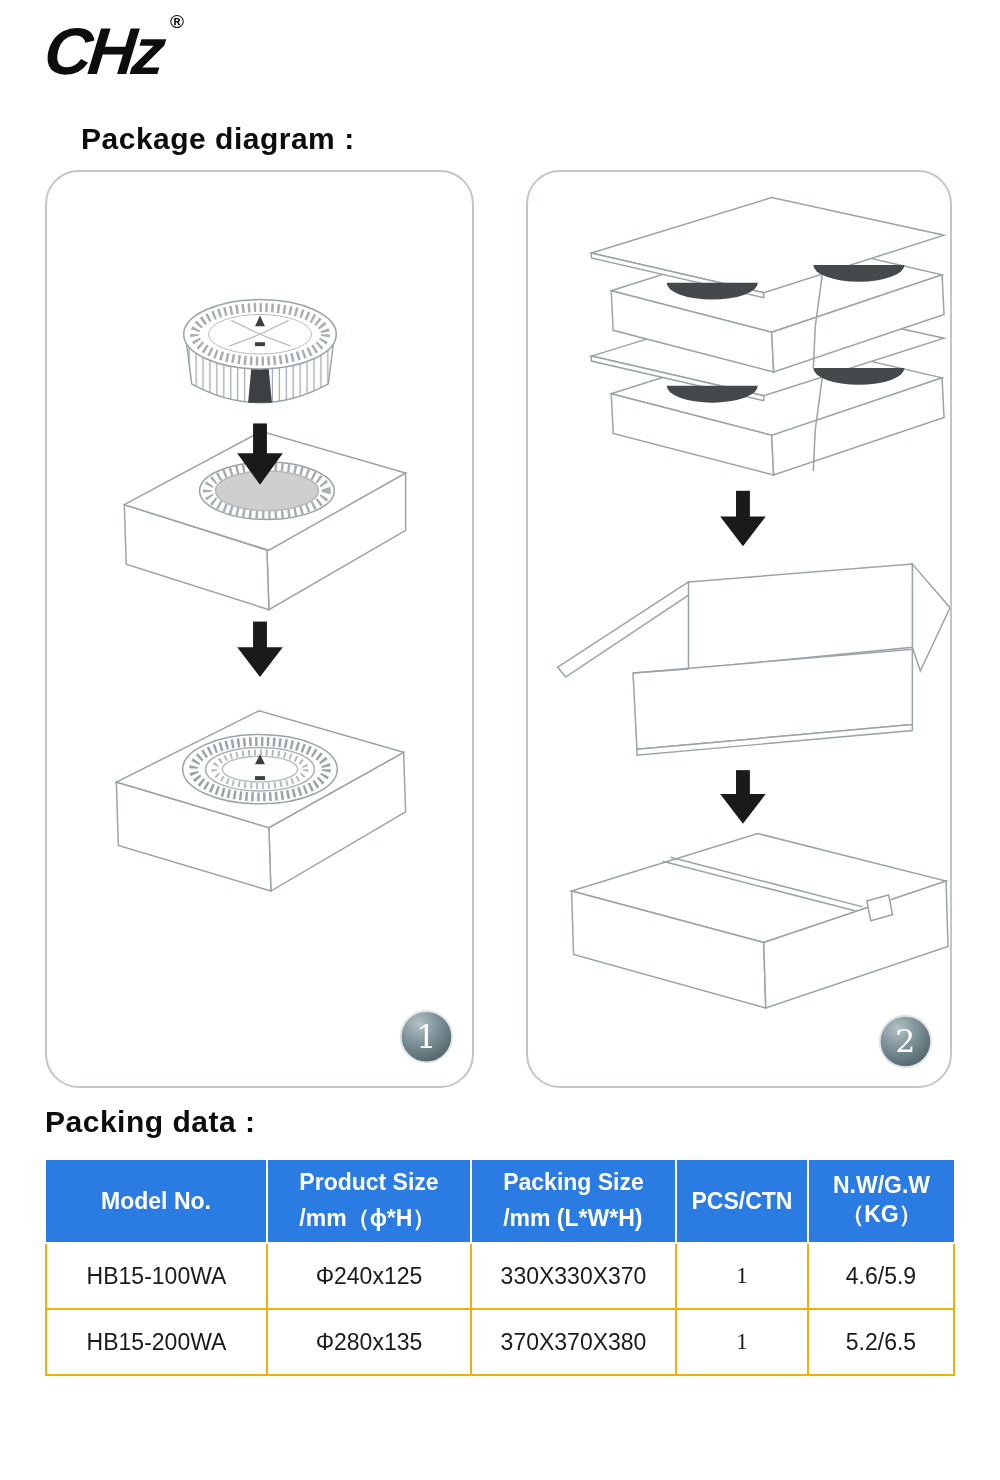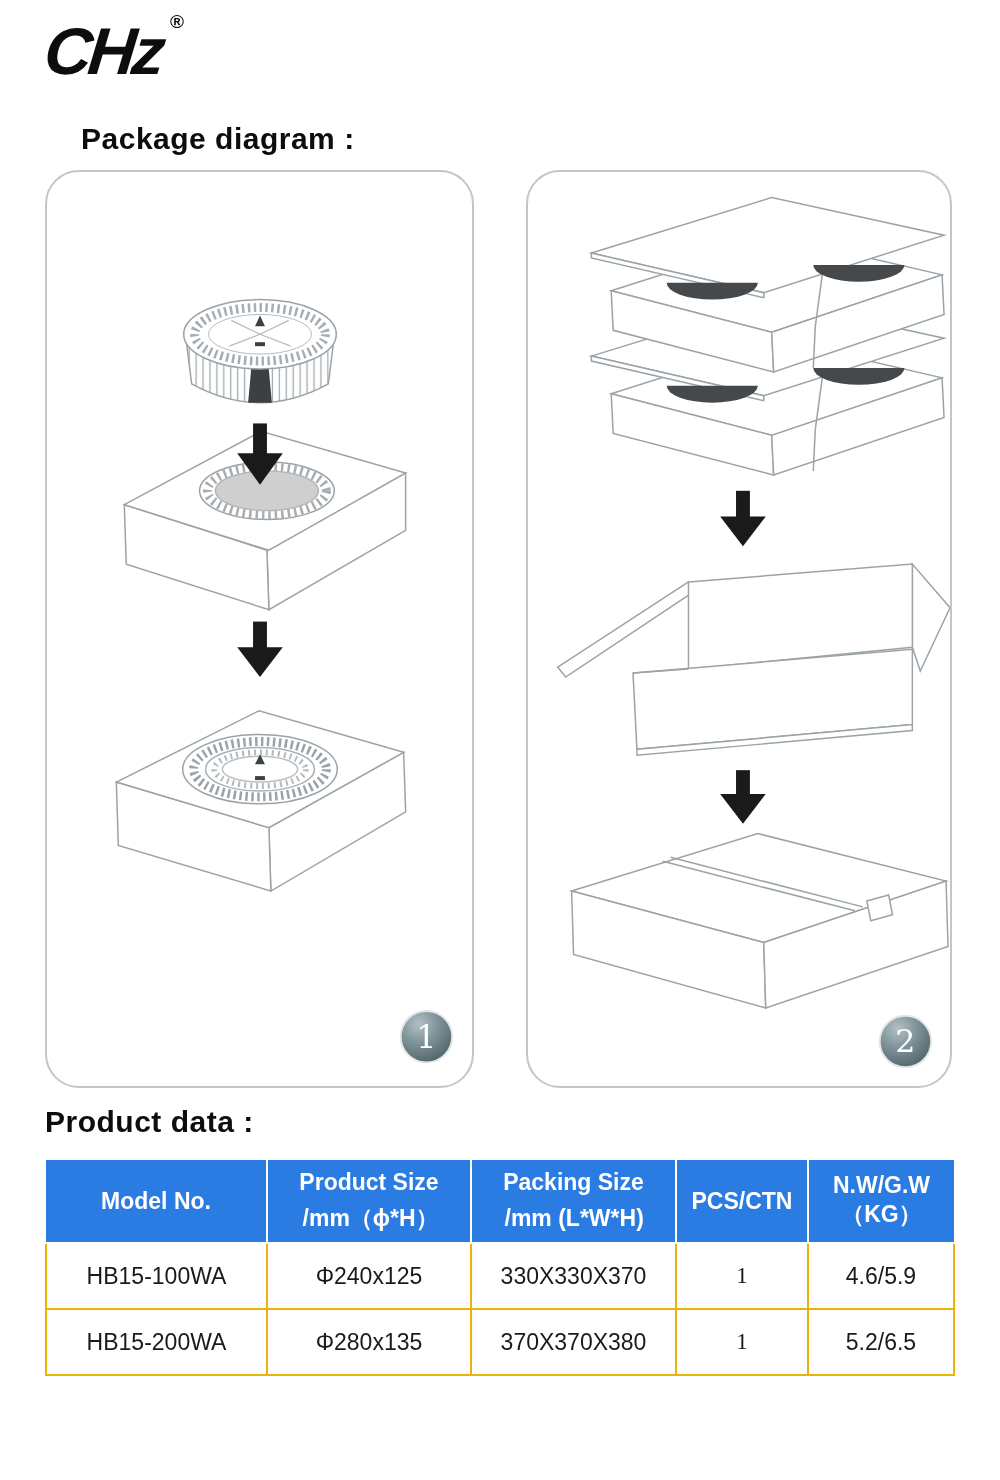--- a/index.html
+++ b/index.html
@@ -22,21 +22,21 @@
   .panel svg{display:block;width:100%;height:100%;}
   
   .pkg-table{position:absolute;left:45px;top:1160px;width:908px;border-collapse:collapse;table-layout:fixed;}
   .pkg-table th{background:#2b7ce2;color:#fff;border:2px solid #ffffff;height:82px;
                 font-size:23px;font-weight:bold;text-align:center;vertical-align:middle;padding:0;}
   .pkg-table th:first-child{border-left:none;}
   .pkg-table th:last-child{border-right:none;text-align:center;}
   .pkg-table thead tr th{border-top:none;}
   .pkg-table td{background:#fff;border:2px solid #eab308;height:64px;font-size:23px;
                 color:#1a1a1a;text-align:center;vertical-align:middle;padding:0;}
-  .th-two{display:inline-block;text-align:right;line-height:1.55;}
+  .th-two{display:inline-block;text-align:left;line-height:1.55;}
   .serif{font-family:Liberation Sans, sans-serif;}
   .pcs-cell{font-family:"Liberation Serif", serif;font-size:24px;}
 </style>
 </head>
 <body>
 
 <div class="page">
 
   <div class="logo"><span>CHz</span><span class="reg">®</span></div>
 
@@ -165,21 +165,21 @@
         <polygon points="342,732 364,726 368,746 346,752"></polygon>
       </g>
 
       <g>
         <circle cx="381" cy="874" r="26" fill="url(#badgeGrad)" stroke="#e2e6e7" stroke-width="2"></circle>
         <text x="381" y="885" text-anchor="middle" fill="#ffffff" font-size="32" font-family="DejaVu Serif, serif">2</text>
       </g>
     </svg>
   </div>
 
-  <div class="heading h-data">Product data  :</div>
+  <div class="heading h-data">Packing data  :</div>
 
   <table class="pkg-table">
     <colgroup>
       <col style="width:221px">
         <col style="width:204px">
         <col style="width:205px">
       <col style="width:132px">
         <col style="width:146px">
     </colgroup>
     <thead>

